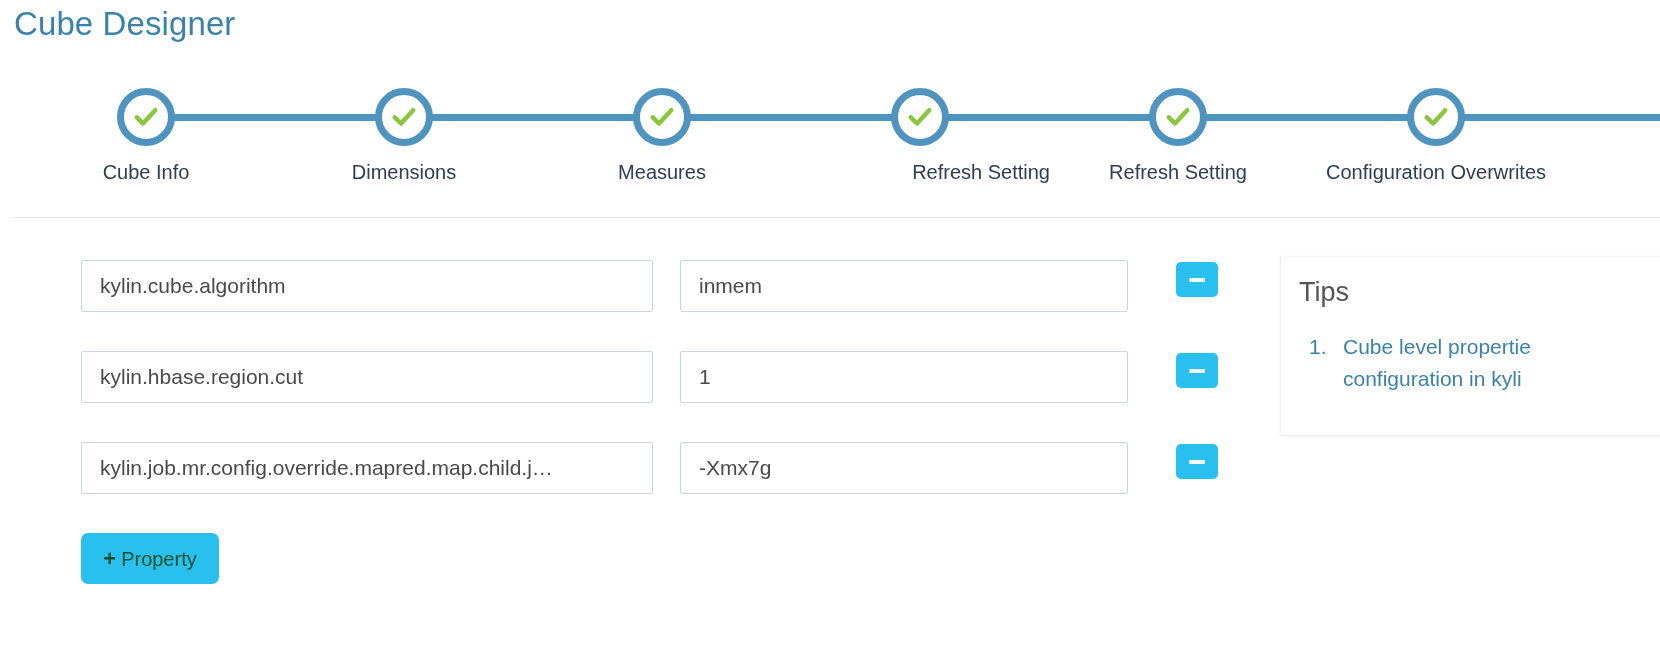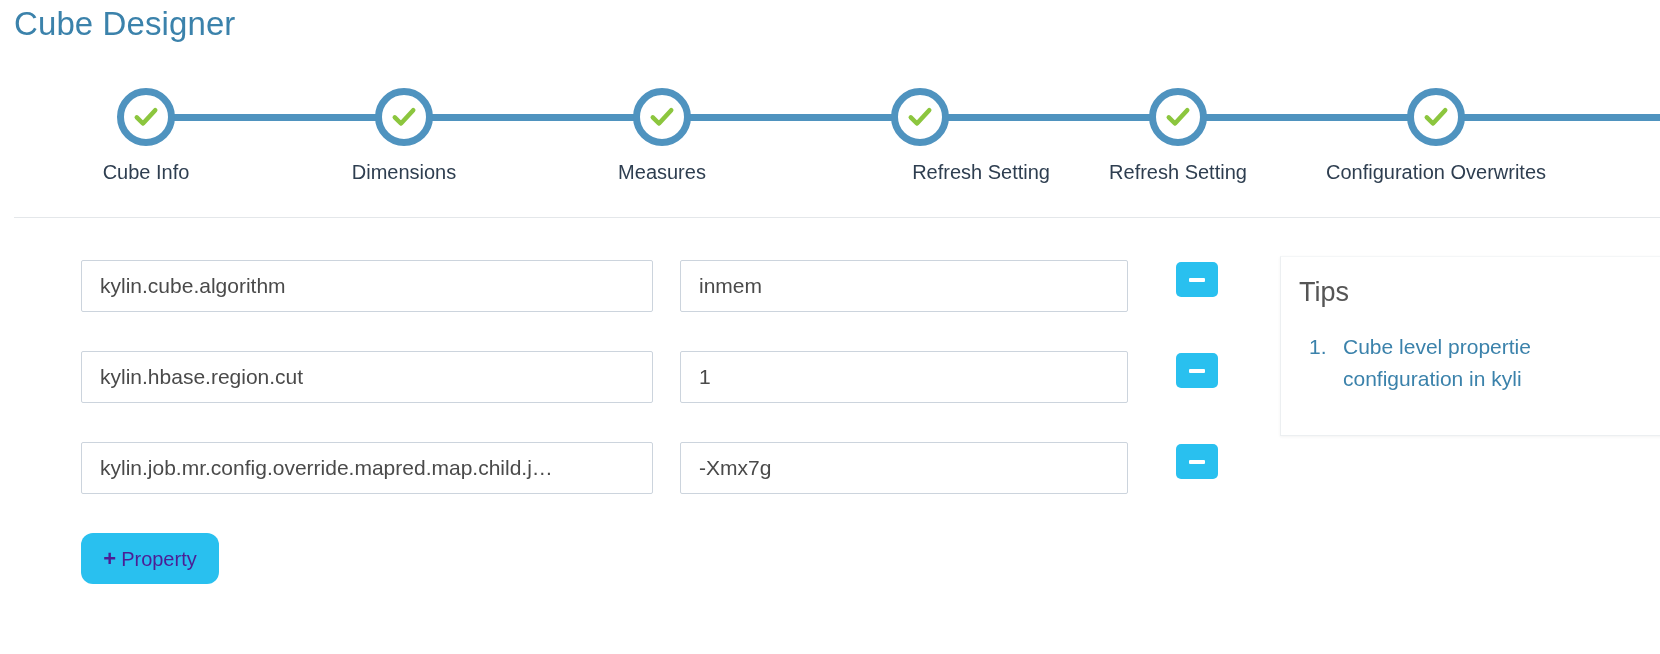--- a/index.html
+++ b/index.html
@@ -163,23 +163,23 @@
   }
 
   
   .btn-add {
     position: absolute;
     left: 81px;
     top: 533px;
     height: 51px;
     min-width: 138px;
     border: none;
-    border-radius: 12px;
+    border-radius: 7px;
     background: #29c0ef;
-    color: #4c1d95;
+    color: #14532d;
     font-family: "Liberation Sans", sans-serif;
     font-size: 20px;
     line-height: 51px;
     padding: 0 20px;
     cursor: pointer;
     white-space: nowrap;
     text-align: center;
   }
   .btn-add .plus {
     display: inline-block;

